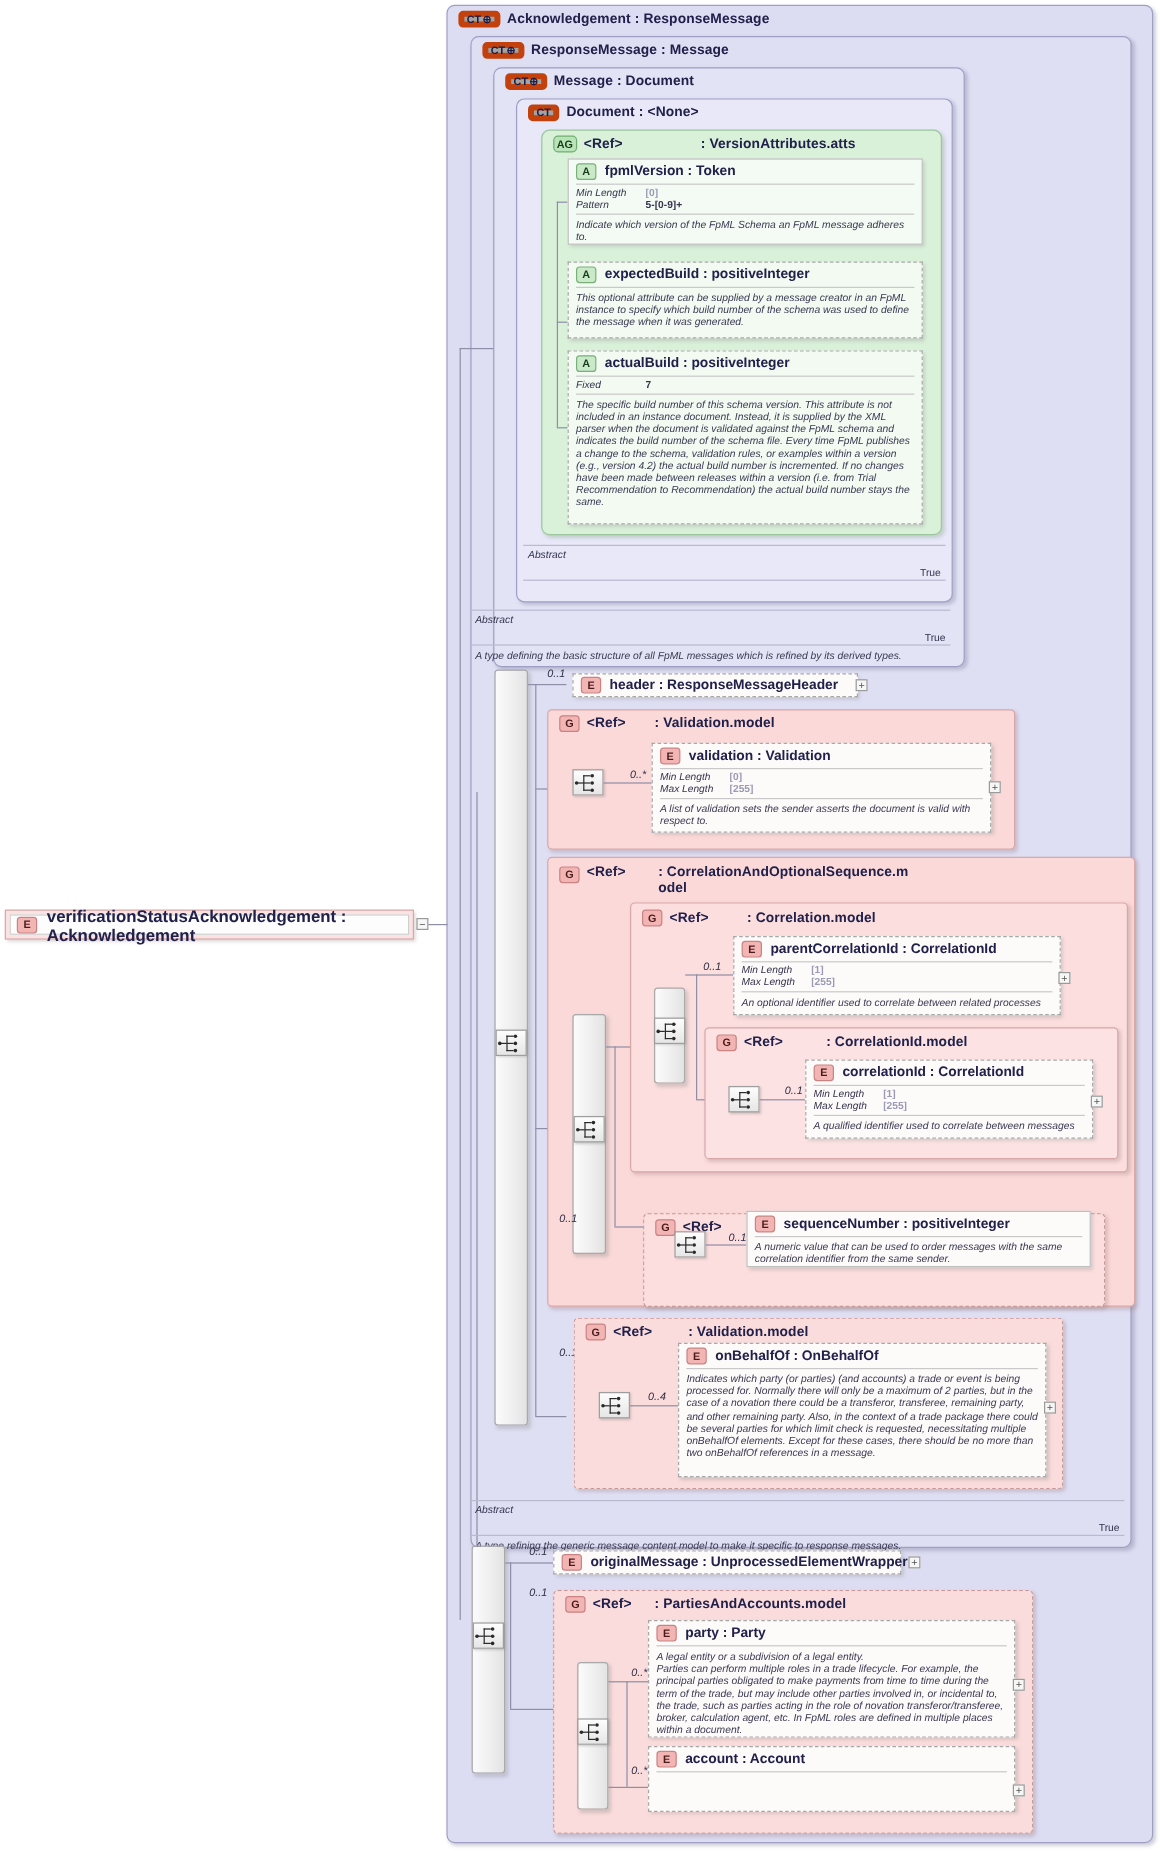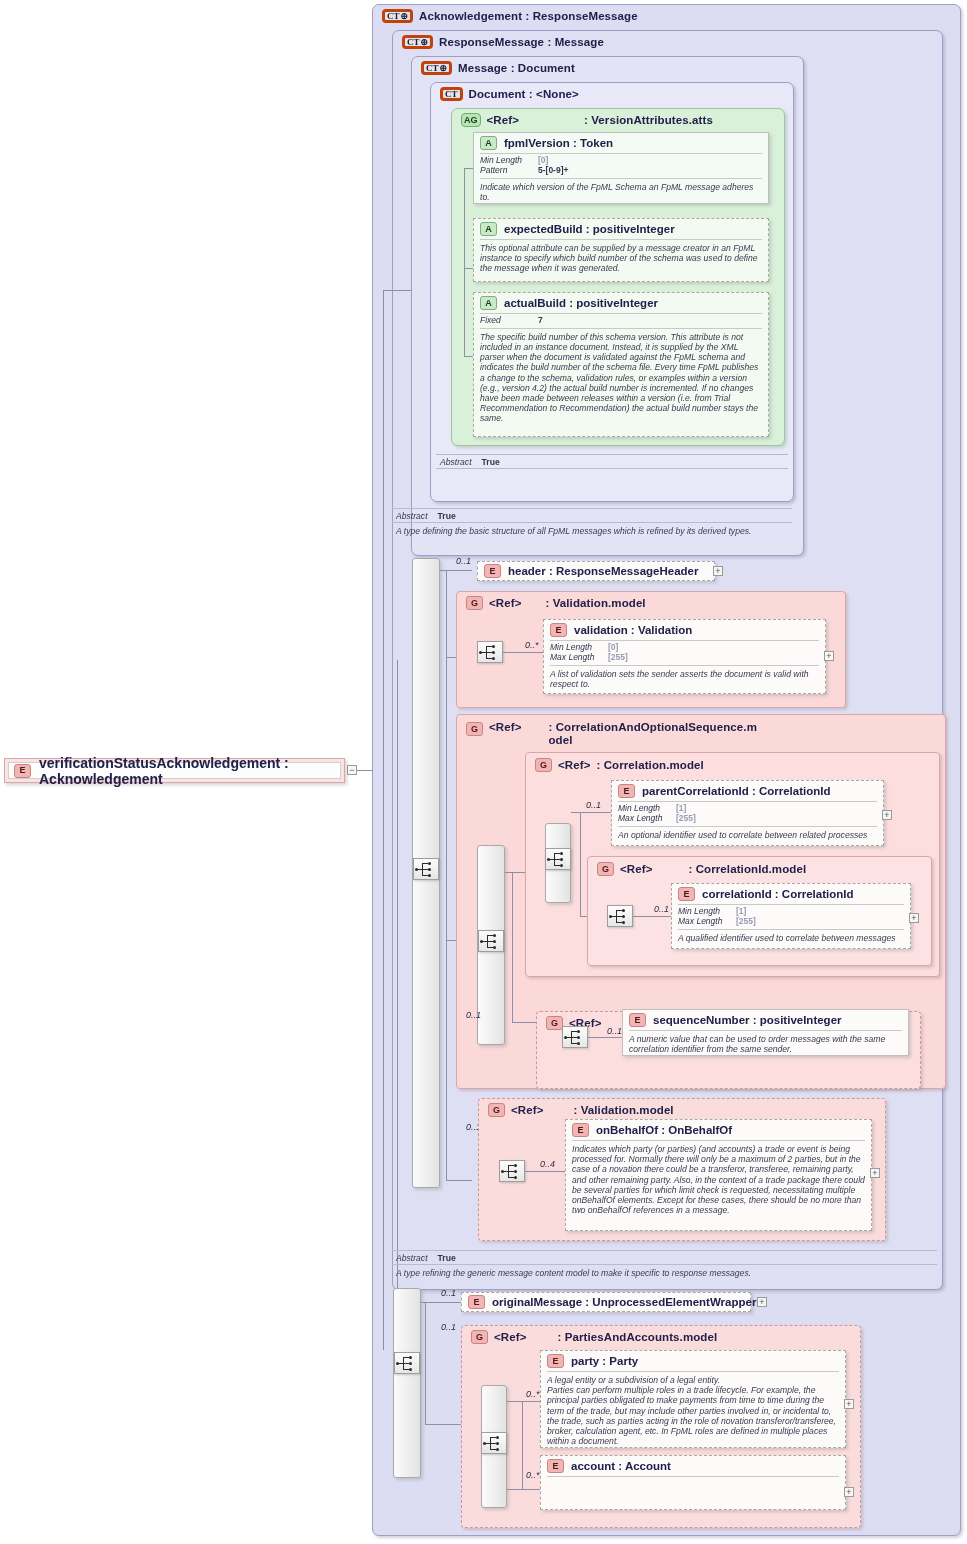--- a/index.html
+++ b/index.html
@@ -37,21 +37,21 @@
   .hdr{display:flex;align-items:center;gap:6px;padding:3px 6px;}
   .hdr .ttl{font-size:11.5px;font-weight:bold;color:#20204a;letter-spacing:.1px;white-space:pre-line;line-height:12.5px;}
 
   
   .badge{
     display:inline-flex;align-items:center;justify-content:center;
     height:14px;min-width:17px;padding:0 2px;
     font-size:9px;font-weight:bold;font-family:"Liberation Sans",sans-serif;
     border-radius:3px;box-sizing:border-box;line-height:1;
   }
-  .badge.ct{background:#e5e5e5;border:3px solid #c2410c;color:#1b1b44;border-radius:4px;font-family:Liberation Serif, serif;}
+  .badge.ct{background:#a3a3a3;border:5px solid #c2410c;color:#1b1b44;border-radius:4px;}
   .badge.ag{background:#b9e3b9;border:1px solid #6fae6f;color:#173c17;border-radius:4px;}
   .badge.a {background:#c9e9c9;border:1px solid #7bb07b;color:#173c17;width:17px;}
   .badge.e {background:#f3b4b4;border:1px solid #c98383;color:#4a1b1b;width:17px;}
   .badge.g {background:#f3b4b4;border:1px solid #c98383;color:#4a1b1b;width:17px;}
   .badge .plus{font-size:9px;margin-left:1px;}
 
   
   .node{
     background:#fdfdfd;border:1px solid #bfbfbf;box-sizing:border-box;
     box-shadow:2px 2px 3px rgba(140,140,140,.35);
@@ -66,23 +66,23 @@
   .facets{padding:2px 6px 2px 6px;font-size:8.5px;line-height:9.8px;color:#33334d;}
   .facets .row{display:flex;}
   .facets .fk{font-style:italic;width:58px;flex:none;}
   .facets .fv{font-weight:bold;color:#33334d;}
   .facets .fv.muted{color:#9a9ab4;font-weight:bold;}
   .docu{padding:3px 6px 4px 6px;font-size:8.6px;line-height:10.2px;font-style:italic;color:#3a3a52;}
 
   
   .absrow{font-size:8.6px;color:#33334d;}
   .absrow .line{height:1px;background:#b9b9cf;}
-  .absrow .kv{display:flex;gap:10px;padding:2px 4px 1px 4px;}
+  .absrow .kv{display:flex;gap:10px;padding:2px 4px 1px 4px;justify-content:space-between;}
   .absrow .k{font-style:italic;}
-  .absrow .v{font-weight:bold;}
+  .absrow .v{font-weight:normal;margin-top:15px;}
   .absrow .txt{padding:3px 4px 2px 4px;font-style:italic;line-height:10.2px;color:#3a3a52;}
 
   
   .pm{
     position:absolute;width:10px;height:10px;background:#f6f6f6;
     border:1px solid #9a9a9a;box-sizing:border-box;
     font-size:9px;line-height:8px;text-align:center;color:#555;font-family:"Liberation Sans",sans-serif;
   }
 
   
@@ -326,21 +326,21 @@
     <span class="dot" style="left:14px;top:15px;"></span>
   </div>
   <div class="ln lnv" style="left:512px;top:872px;width:1px;height:150px;"></div>
   <div class="ln lnh" style="left:505px;top:872px;width:20px;height:1px;"></div>
   <div class="ln lnh" style="left:512px;top:1022px;width:24px;height:1px;"></div>
 
   <div class="abs grp-frame lv2" style="left:525px;top:752px;width:415px;height:225px;"></div>
   <div class="abs hdr" style="left:529px;top:755px;">
     <span class="badge g">G</span>
     <span class="ttl">&lt;Ref&gt;</span>
-    <span class="ttl" style="text-align:center;">: Correlation.model</span>
+    <span class="ttl" style="margin-left:26px;text-align:center;">: Correlation.model</span>
   </div>
 
   <div class="seqbar" style="left:545px;top:823px;width:26px;height:80px;"></div>
   <div class="seqicon" style="left:545px;top:848px;">
     <i style="left:3px;top:10px;width:5px;height:1px;"></i>
     <i style="left:8px;top:4px;width:1px;height:13px;"></i>
     <i style="left:8px;top:4px;width:6px;height:1px;"></i>
     <i style="left:8px;top:10px;width:6px;height:1px;"></i>
     <i style="left:8px;top:16px;width:6px;height:1px;"></i>
     <span class="dot" style="left:1px;top:9px;"></span>
@@ -510,21 +510,21 @@
       <span class="nm">originalMessage  :  UnprocessedElementWrapper</span>
     </div>
   </div>
   <div class="pm" style="left:757px;top:1297px;">+</div>
 
   <div class="occ" style="left:441px;top:1322px;">0..1</div>
   <div class="abs grp-frame dashed" style="left:461px;top:1325px;width:400px;height:203px;"></div>
   <div class="abs hdr" style="left:465px;top:1327px;">
     <span class="badge g">G</span>
     <span class="ttl">&lt;Ref&gt;</span>
-    <span class="ttl" style="margin-left:25px;">: PartiesAndAccounts.model</span>
+    <span class="ttl" style="margin-left:13px;">: PartiesAndAccounts.model</span>
   </div>
 
   <div class="seqbar" style="left:481px;top:1385px;width:26px;height:123px;"></div>
   <div class="seqicon" style="left:481px;top:1432px;">
     <i style="left:3px;top:10px;width:5px;height:1px;"></i>
     <i style="left:8px;top:4px;width:1px;height:13px;"></i>
     <i style="left:8px;top:4px;width:6px;height:1px;"></i>
     <i style="left:8px;top:10px;width:6px;height:1px;"></i>
     <i style="left:8px;top:16px;width:6px;height:1px;"></i>
     <span class="dot" style="left:1px;top:9px;"></span>

